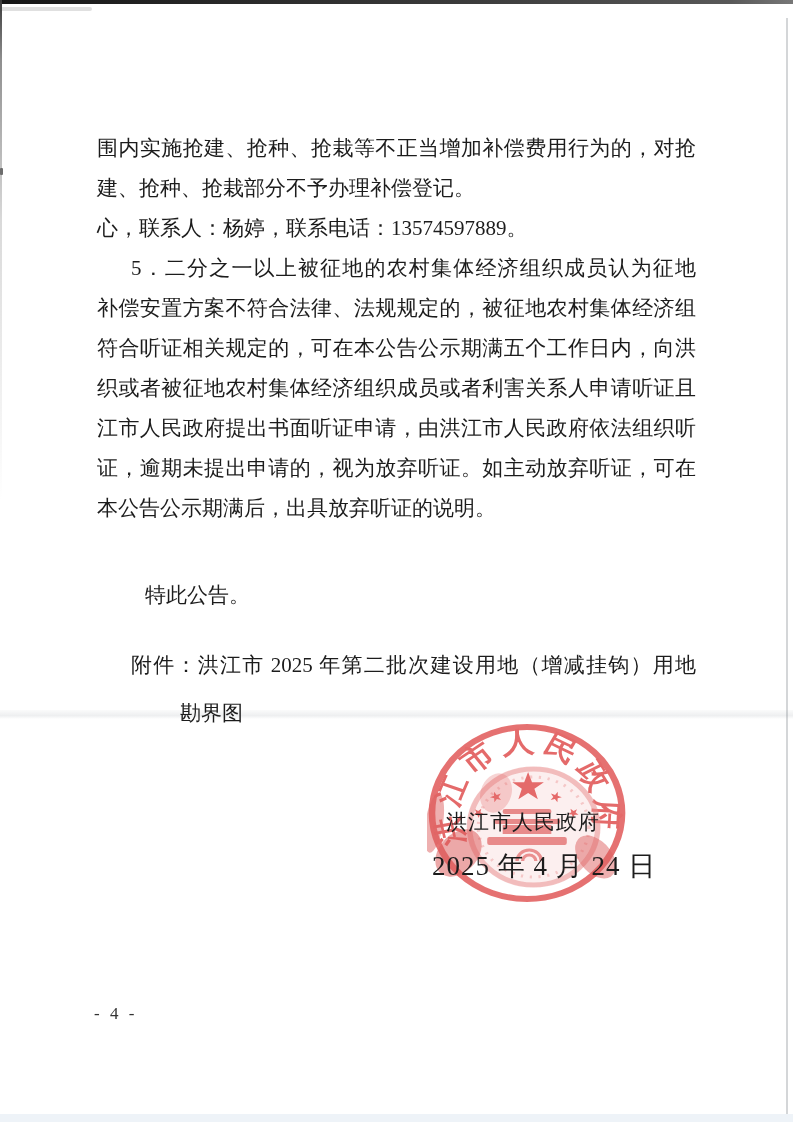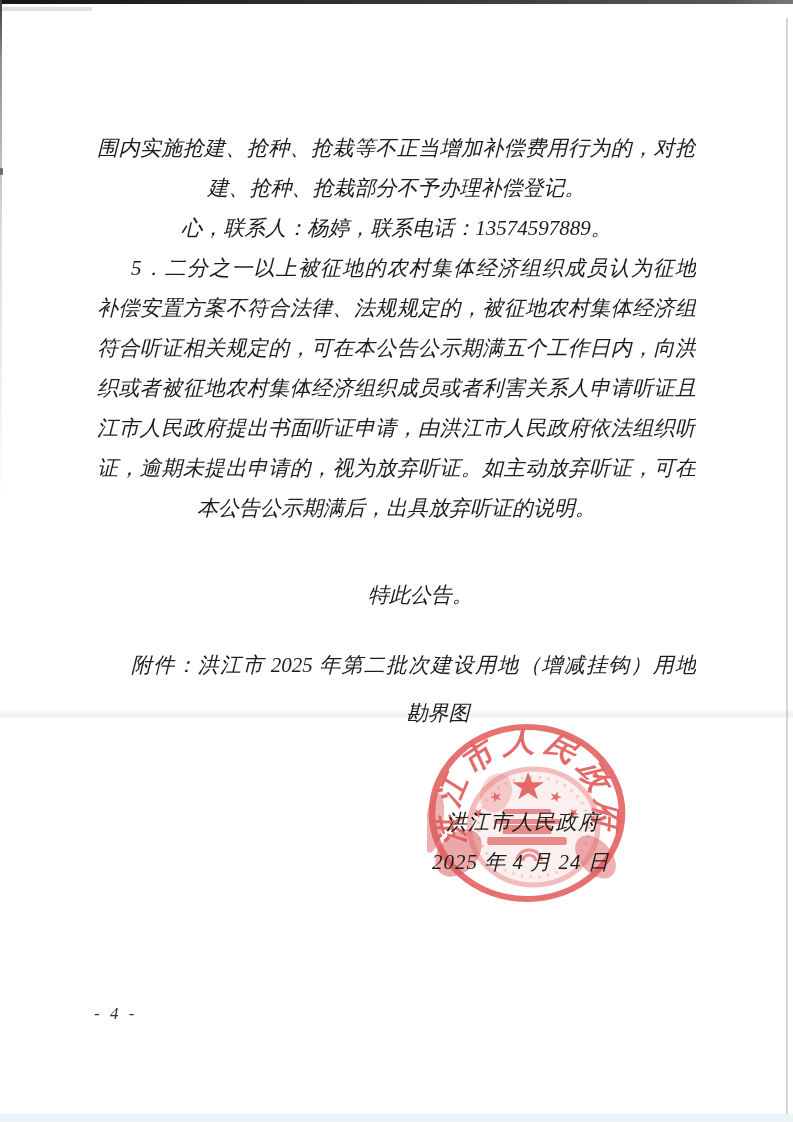--- a/index.html
+++ b/index.html
@@ -4,21 +4,20 @@
 <style>
   :root { --seal-red: #e25a5a; }
   html, body { margin: 0; padding: 0; background: #ffffff; }
   .page {
     position: relative;
     width: 793px; height: 1122px;
     background: #ffffff;
     overflow: hidden;
     font-family: "Liberation Serif", "DejaVu Serif", serif;
     color: #1c1c1c;
-    font-style: italic;
   }
   
   .top-edge {
     position: absolute; top: 0; left: 0; width: 793px; height: 4px;
     background: linear-gradient(to right, #161616, #3c3c3c 60%, #585858 92%, #777);
   }
   .top-streak {
     position: absolute; top: 7px; left: 0; width: 92px; height: 4px;
     background: #c7c7c7; opacity: .55; border-radius: 2px;
   }
@@ -33,32 +32,31 @@
     background: linear-gradient(to bottom, rgba(0,0,0,0.015), rgba(120,130,140,0.13) 62%, rgba(255,255,255,0));
   }
   .bottom-band { position: absolute; left: 0; bottom: 0; width: 793px; height: 8px; background: #eef3f8; }
 
   
   .body-text { position: absolute; left: 97px; top: 128px; width: 599px; }
   .ln {
     height: 40px; line-height: 40px;
     font-size: 21px; white-space: nowrap;
     color: #1c1c1c;
-    text-align: center;
   }
   .fill { white-space: normal; text-align: justify; text-align-last: justify; overflow: hidden; }
   .ind1 { padding-left: 34px; }
   .ind1.fill { padding-left: 34px; }
   .ind-note { padding-left: 48px; margin-top: 47px; }
   .ind2 { padding-left: 83px; margin-top: 8px; }
   .attach-gap { margin-top: 30px; }
 
   
   .sig-org  { position: absolute; left: 446px; top: 808px; font-size: 21px; letter-spacing: 1px; z-index: 5; }
-  .sig-date { position: absolute; left: 432px; top: 848px; font-size: 21px; letter-spacing: 1px; z-index: 5; }
+  .sig-date { position: absolute; left: 432px; top: 848px; font-size: 27px; letter-spacing: 1px; z-index: 5; }
   .seal {
     position: absolute; left: 427px; top: 713px; width: 200px; height: 200px;
     z-index: 4; opacity: .9; filter: blur(0.4px);
   }
   .seal text {
     font-family: "Liberation Serif", "DejaVu Serif", serif;
     font-weight: bold; fill: var(--seal-red);
   }
 
   .page-number {

